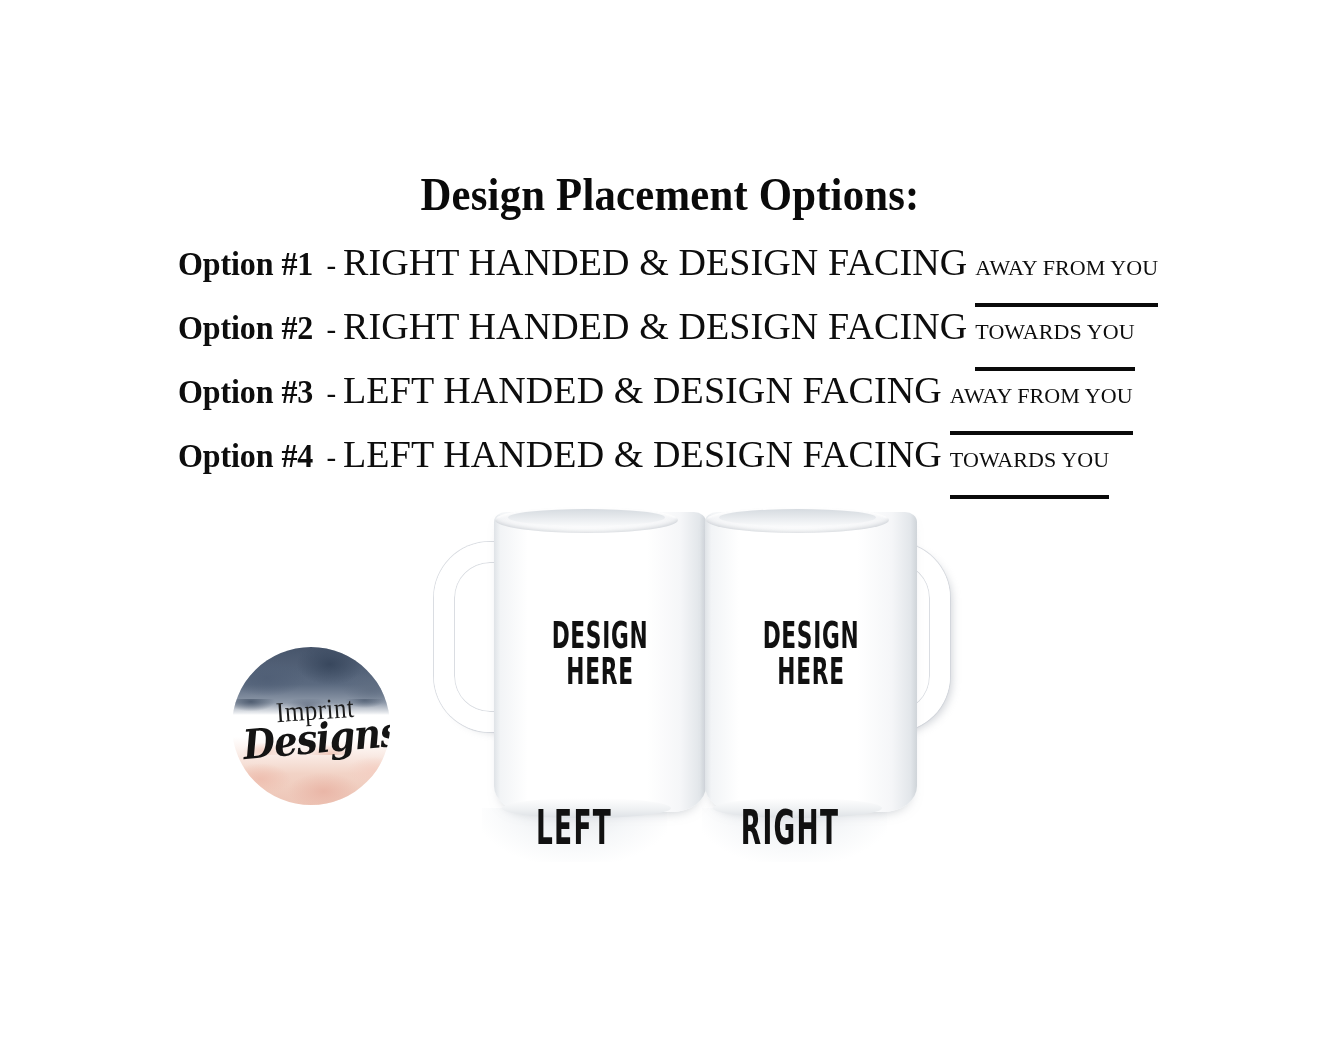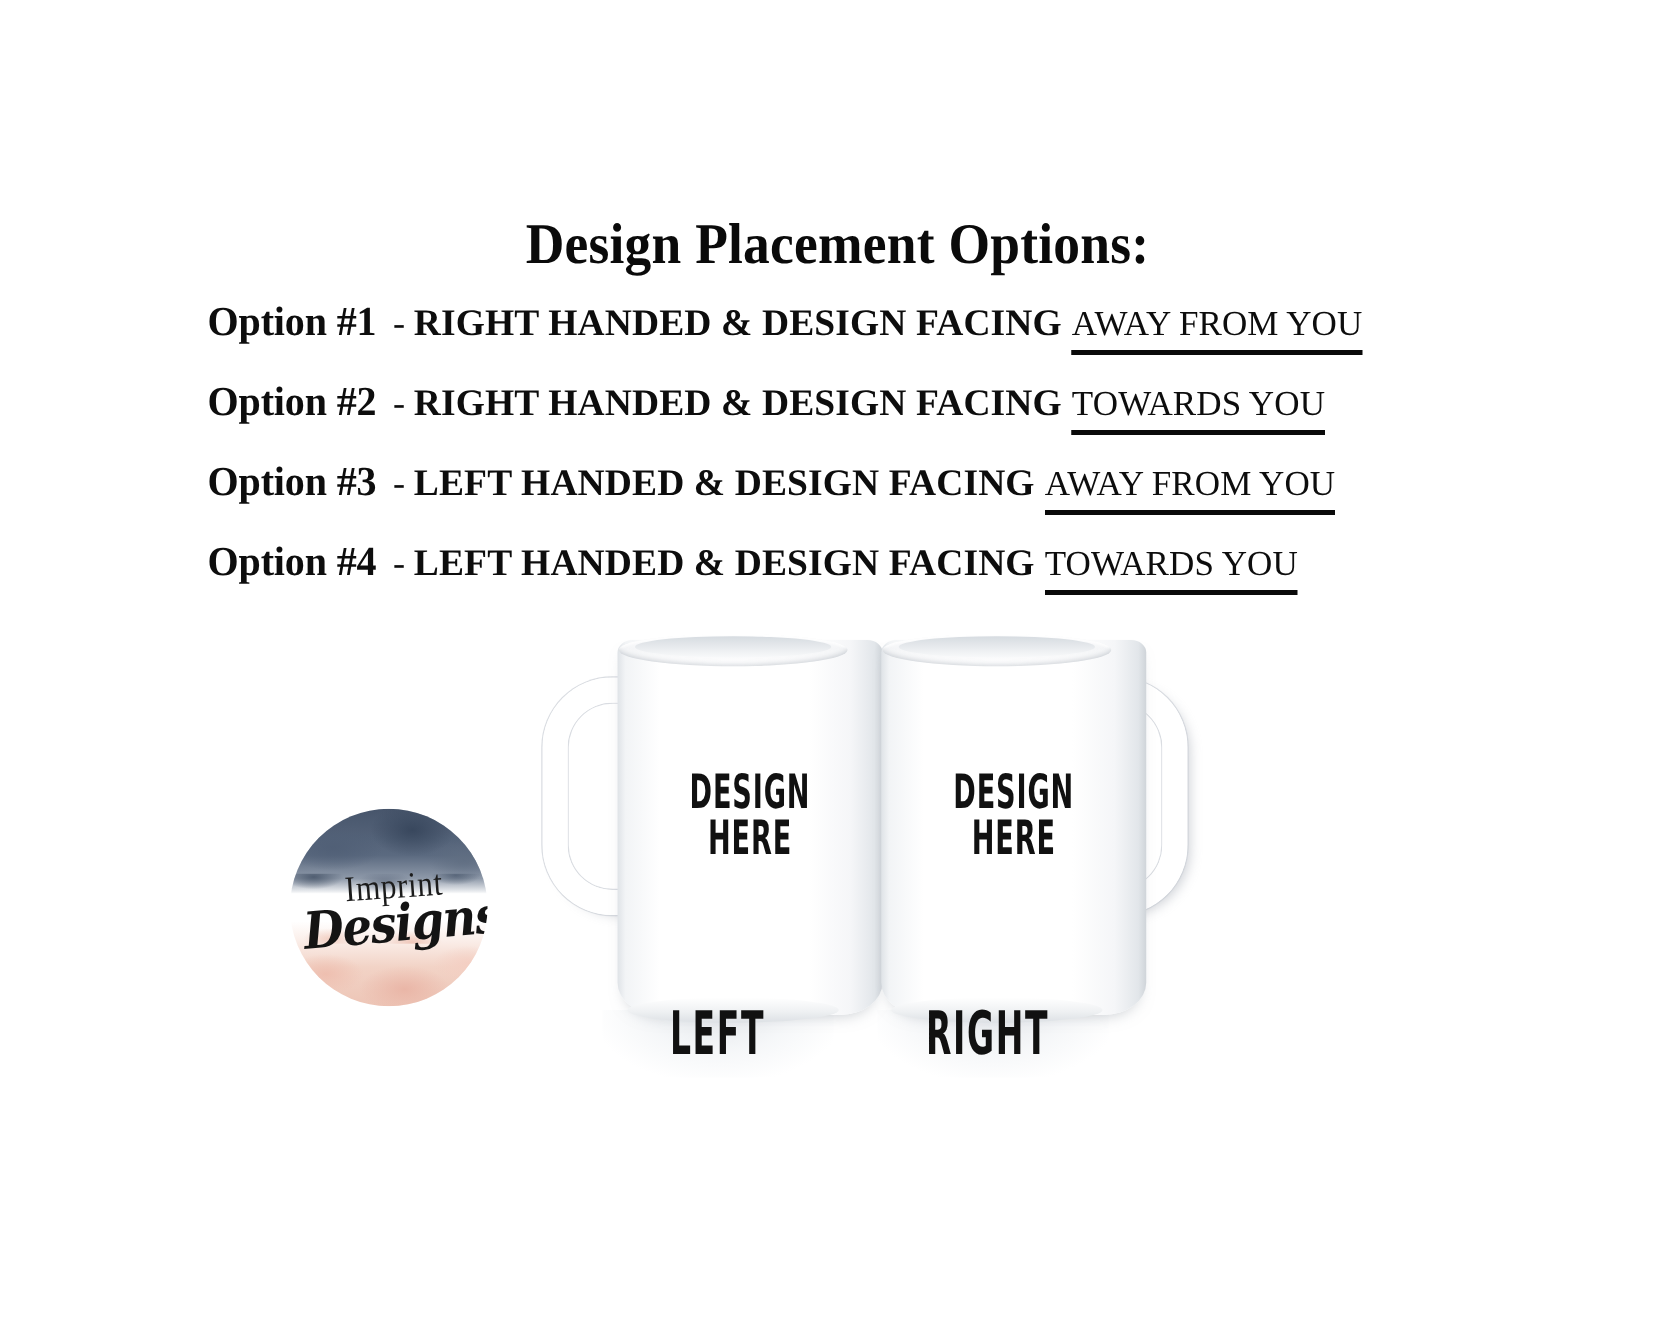--- a/index.html
+++ b/index.html
@@ -28,21 +28,21 @@
     font-size: 46px;
     letter-spacing: 0.2px;
     transform: scaleX(0.93);
     color: #0a0a0a;
     white-space: nowrap;
   }
 
   
   #options {
     position: absolute;
-    left: 166px;
+    left: 178px;
     top: 240px;
     width: 990px;
   }
   .option-row {
     height: 64px;
     display: flex;
     align-items: baseline;
     white-space: nowrap;
   }
   .opt-label {
@@ -54,31 +54,31 @@
     transform-origin: left center;
   }
   .opt-dash {
     font-family: "Liberation Serif", serif;
     font-weight: normal;
     font-size: 29px;
     padding: 0 7px 0 9px;
   }
   .opt-desc {
     font-family: "Liberation Serif", serif;
-    font-weight: bold;
-    font-size: 30px;
+    font-weight: normal;
+    font-size: 38px;
     letter-spacing: 0.1px;
   }
   .opt-emph {
     font-family: "Liberation Serif", serif;
     font-weight: normal;
-    font-size: 28px;
+    font-size: 22px;
     letter-spacing: 0.1px;
     border-bottom: 4px solid #0a0a0a;
-    padding-bottom: 4px;
+    padding-bottom: 22px;
     margin-left: 8px;
   }
 
   
   .mug {
     position: absolute;
     width: 260px;
     height: 330px;
   }
   #mug-left  { left: 432px; top: 512px; }

